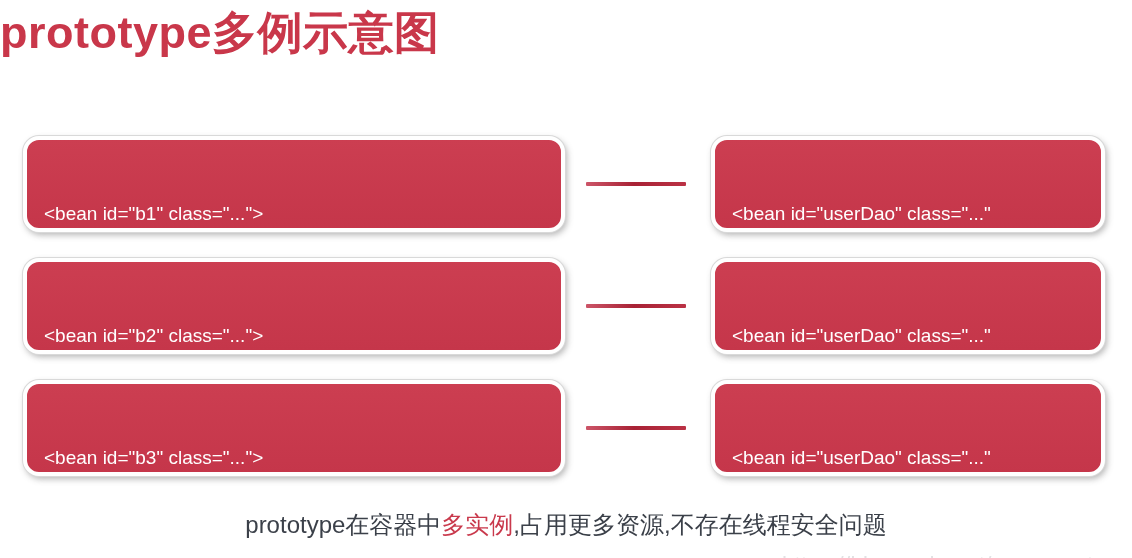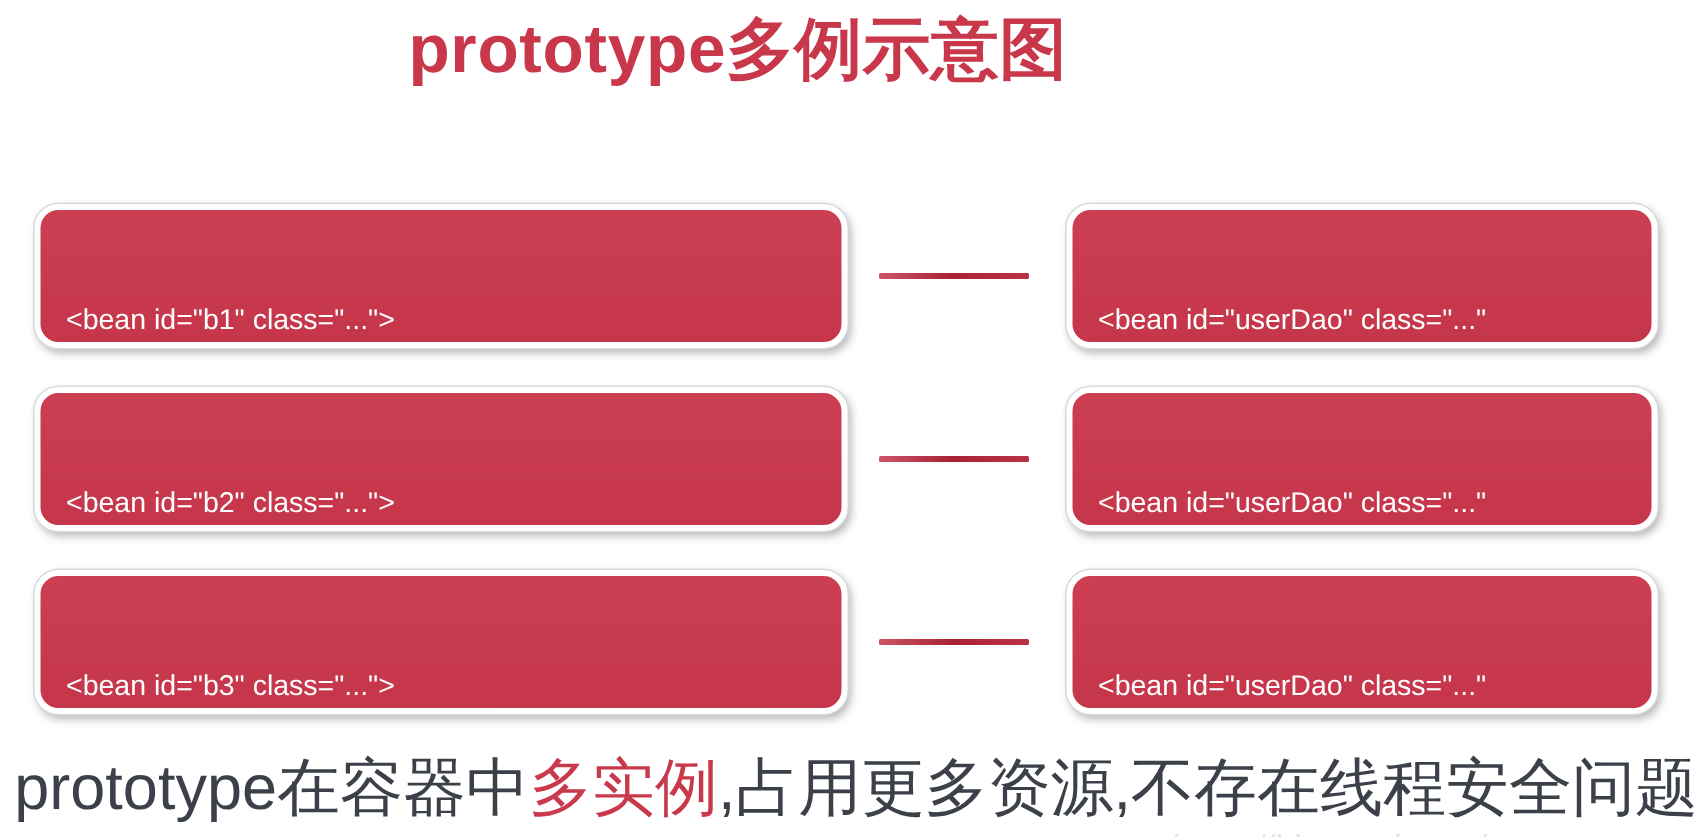--- a/index.html
+++ b/index.html
@@ -14,21 +14,21 @@
     overflow: hidden;
     position: relative;
   }
 
   
   .title {
     position: absolute;
     left: 0;
     top: 2px;
     width: 984px;
-    text-align: center;
+    text-align: left;
     color: #c9374a;
     font-size: 45px;
     font-weight: bold;
     letter-spacing: 0.5px;
     line-height: 62px;
     white-space: nowrap;
   }
 
   
   .diagram {
@@ -96,22 +96,22 @@
     background-image: linear-gradient(to right, #cc5568 0%, #a82235 48%, #bb3245 100%);
     border-radius: 1px;
   }
 
   
   .caption {
     position: absolute;
     left: 0;
     top: 500px;
     width: 1132px;
-    text-align: right;
-    font-size: 42px;
+    text-align: center;
+    font-size: 24px;
     line-height: 50px;
     color: #3b4049;
     white-space: nowrap;
   }
   .caption .hl {
     color: #c9394c;
   }
 
   
   .watermark {

